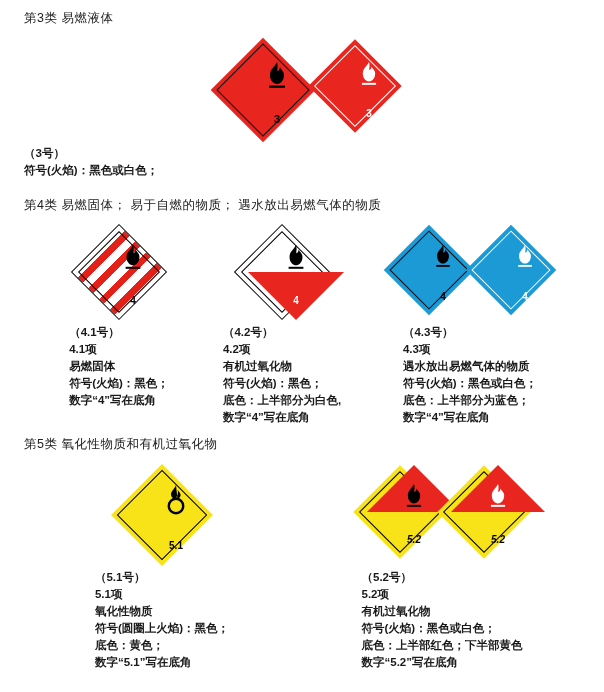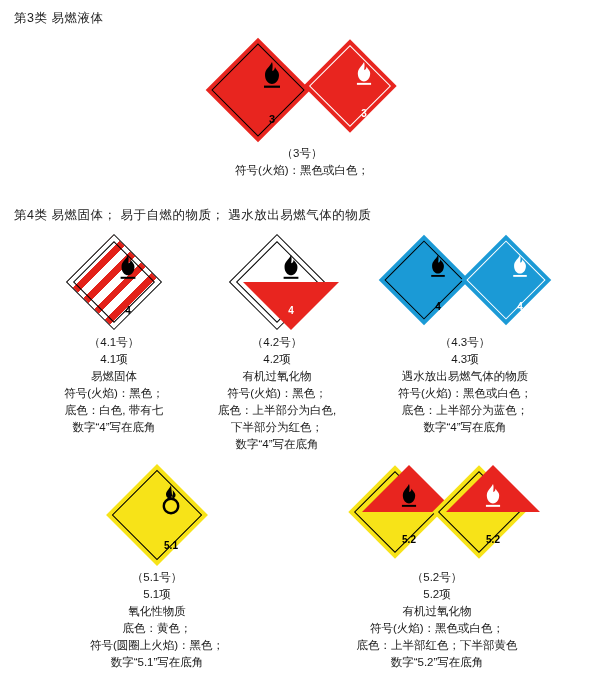--- a/index.html
+++ b/index.html
@@ -14,21 +14,21 @@
     color: #1a1a1a;
     font-size: 12px;
     overflow: hidden;
     position: relative;
   }
   .page {
     position: relative;
     width: 604px;
     height: 692px;
     box-sizing: border-box;
-    padding: 10px 14px 0 14px;
+    padding: 10px 14px 0 24px;
   }
   .section-heading {
     font-size: 12.5px;
     color: #222;
     letter-spacing: 0.5px;
     margin: 0 0 8px 0;
     white-space: nowrap;
   }
   .section {
     margin-bottom: 6px;
@@ -74,25 +74,26 @@
     background:
       repeating-linear-gradient(
         to right,
         #ffffff 0px, #ffffff 8px,
         #e32119 8px, #e32119 15px
       );
   }
 
   
   .cap {
-    text-align: center;
+    text-align: left;
     font-size: 11.5px;
     line-height: 17px;
     color: #1a1a1a;
     white-space: nowrap;
+    font-weight: bold;
   }
   .cap .ln { display: block; }
 
   .grp {
     display: flex;
     flex-direction: column;
     align-items: center;
   }
   .pair {
     display: flex;
@@ -145,21 +146,21 @@
         </div>
       </div>
     </div>
 
     <div class="cap" style="margin-top:4px;">
       <span class="ln">（3号）</span>
       <span class="ln">符号(火焰)：黑色或白色；</span>
     </div>
   </div>
 
-  <div class="section" style="margin-top:28px;">
+  <div class="section" style="margin-top:18px;">
     <div class="section-heading">第4类  易燃固体；  易于自燃的物质；  遇水放出易燃气体的物质</div>
 
     <div class="row" style="gap:8px; margin-top:10px; align-items:flex-start;">
 
       <div class="grp" style="width:150px;">
         <div class="ph" style="height:100px;">
           <div class="dia" style="width:68px;height:68px;background:#fff;margin:14px 0;border:1px solid #000;">
             <div class="stripes"></div>
             <div class="inner-border"></div>
           </div>
@@ -173,21 +174,20 @@
               </div>
               <div style="position:absolute;left:50%;bottom:14px;transform:translateX(-50%);font-size:10px;font-weight:bold;color:#000;">4</div>
             </div>
           </div>
         </div>
         <div class="cap">
           <span class="ln">（4.1号）</span>
           <span class="ln">4.1项</span>
           <span class="ln">易燃固体</span>
           <span class="ln">符号(火焰)：黑色；</span>
-          <span class="ln">底色：白色, 带有七</span>
           <span class="ln">数字“4”写在底角</span>
         </div>
       </div>
 
       <div class="grp" style="width:160px;">
         <div class="ph" style="height:100px;">
           <div class="dia" style="width:68px;height:68px;background:#fff;margin:14px 0;border:1px solid #000;">
             <div class="inner-border"></div>
           </div>
           <div class="content" style="left:0;top:0;width:96px;height:96px;transform:none;">
@@ -205,21 +205,20 @@
               <div style="position:absolute;left:50%;bottom:14px;transform:translateX(-50%);font-size:10px;font-weight:bold;color:#fff;">4</div>
             </div>
           </div>
         </div>
         <div class="cap">
           <span class="ln">（4.2号）</span>
           <span class="ln">4.2项</span>
           <span class="ln">有机过氧化物</span>
           <span class="ln">符号(火焰)：黑色；</span>
           <span class="ln">底色：上半部分为白色,</span>
-          <span class="ln">下半部分为红色；</span>
           <span class="ln">数字“4”写在底角</span>
         </div>
       </div>
 
       <div class="grp" style="width:200px;">
         <div class="pair" style="height:100px;">
           <div class="ph">
             <div class="dia" style="width:64px;height:64px;background:#1b9ad6;margin:14px 0;">
               <div class="inner-border"></div>
             </div>
@@ -259,20 +258,21 @@
           <span class="ln">遇水放出易燃气体的物质</span>
           <span class="ln">符号(火焰)：黑色或白色；</span>
           <span class="ln">底色：上半部分为蓝色；</span>
           <span class="ln">数字“4”写在底角</span>
         </div>
       </div>
     </div>
   </div>
 
   <div class="section" style="margin-top:10px;">
+    <div class="section-heading">第5类  氧化性物质和有机过氧化物</div>
 
     <div class="row" style="gap:40px; margin-top:12px; align-items:flex-start;">
 
       <div class="grp" style="width:230px;">
         <div class="ph" style="height:104px;text-decoration:underline;">
           <div class="dia" style="width:72px;height:72px;background:#f7e318;margin:14px 0;">
             <div class="inner-border"></div>
           </div>
           <div class="content" style="left:0;top:0;width:100px;height:100px;transform:none;">
             <div style="position:absolute;left:0;top:0;width:100px;height:100px;">
@@ -283,28 +283,28 @@
                 </svg>
               </div>
               <div style="position:absolute;left:50%;bottom:14px;transform:translateX(-50%);font-size:10px;font-weight:bold;color:#000;">5.1</div>
             </div>
           </div>
         </div>
         <div class="cap">
           <span class="ln">（5.1号）</span>
           <span class="ln">5.1项</span>
           <span class="ln">氧化性物质</span>
+          <span class="ln">符号(圆圈上火焰)：黑色；</span>
           <span class="ln">底色：黄色；</span>
-          <span class="ln">符号(圆圈上火焰)：黑色；</span>
           <span class="ln">数字“5.1”写在底角</span>
         </div>
       </div>
 
       <div class="grp" style="width:250px;">
-        <div class="pair" style="height:104px;">
+        <div class="pair" style="height:104px;font-style:italic;">
           <div class="ph">
             <div class="dia" style="width:66px;height:66px;background:#f7e318;margin:14px 0;">
               <div class="inner-border"></div>
             </div>
             <div class="content" style="left:0;top:0;width:94px;height:94px;transform:none;">
               <div style="position:absolute;left:0;top:0;width:94px;height:94px;overflow:hidden;">
                 <svg width="94" height="94" viewBox="0 0 94 94" style="position:absolute;left:0;top:0;">
                   <polygon points="47,0 94,47 0,47" fill="#e8251f"></polygon>
                 </svg>
                 <div style="position:absolute;left:50%;top:18px;transform:translateX(-50%);">

